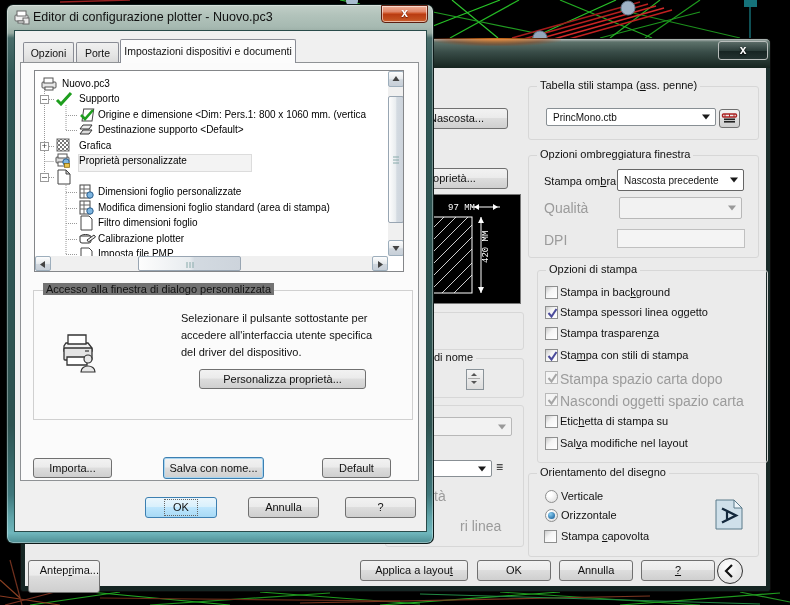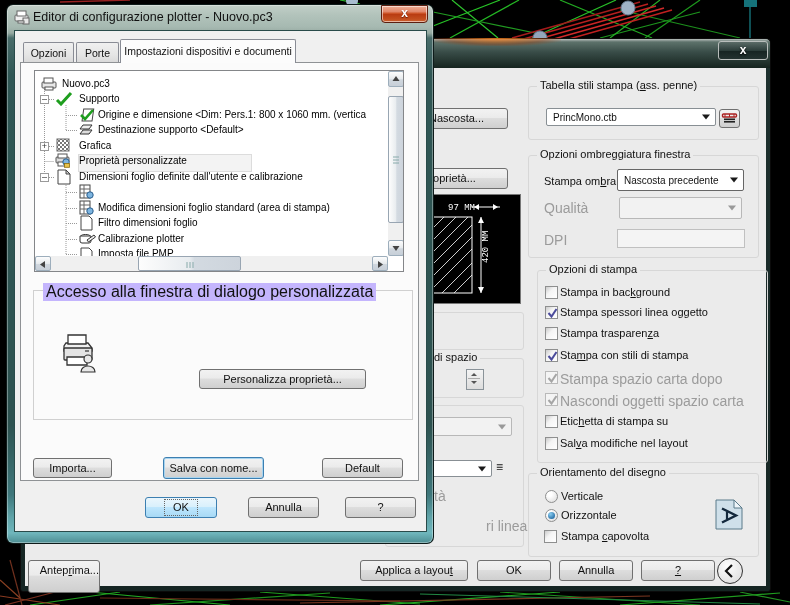--- a/index.html
+++ b/index.html
@@ -77,21 +77,21 @@
 .pm{position:absolute;width:9px;height:9px;box-sizing:border-box;border:1px solid #9a9a9a;
  background:#fff;color:#333;font-size:9px;line-height:7px;text-align:center;}
 
 .sb{position:absolute;background:#f0f0f0;}
 .sbtn{position:absolute;box-sizing:border-box;border:1px solid #9daebc;border-radius:2px;
  background:linear-gradient(180deg,#fdfdfd,#e6eaed 50%,#d0d7de 55%,#c7cfd8);}
 .sth{position:absolute;box-sizing:border-box;border:1px solid #98a5b2;border-radius:2px;
  background:linear-gradient(90deg,#fdfdfd,#e8ecef 50%,#d3dae1 55%,#cdd4dc);}
 
 .cgrp{position:absolute;border:1px solid #d0d0d0;border-radius:3px;}
-.cgrp>.lbl{position:absolute;top:-8px;left:10px;background:#c4b5fd;padding:0 3px;font-size:16px;color:#111;white-space:nowrap;}
+.cgrp>.lbl{position:absolute;top:-8px;left:10px;background:#737373;padding:0 3px;font-size:11px;color:#111;white-space:nowrap;}
 </style></head>
 <body>
 <svg id="bg" width="790" height="605">
   <defs>
     <pattern id="chk" width="4" height="4" patternUnits="userSpaceOnUse">
       <rect width="2" height="2" fill="#777"></rect>
         <rect x="2" y="2" width="2" height="2" fill="#777"></rect>
       <rect x="2" width="2" height="2" fill="#fff"></rect>
         <rect y="2" width="2" height="2" fill="#fff"></rect>
     </pattern>
@@ -169,40 +169,40 @@
           <line x1="14" y1="98" x2="44" y2="68"></line>
             <line x1="26" y1="98" x2="44" y2="80"></line>
         </g>
         <line x1="53" y1="22" x2="53" y2="98" stroke="#fff"></line>
         <path d="M53 22l-3 6h6z M53 98l-3 -6h6z" fill="#fff"></path>
         <text x="60" y="68" fill="#fff" font-size="9" font-family="Liberation Mono,monospace" transform="rotate(-90 60 68)">420 MM</text>
       </svg>
     </div>
     <div class="grp" style="left:360px;top:244px;width:137px;height:36px;"></div>
     <div class="grp" style="left:360px;top:290px;width:137px;height:38px;">
-        <span class="lbl" style="left:45px;">di spazio</span>
+        <span class="lbl" style="left:45px;">di nome</span>
       </div>
     <div class="abs" style="left:441px;top:301px;width:16px;height:19px;border:1px solid #8a9399;background:linear-gradient(180deg,#f4f4f4,#ddd);">
        <svg width="14" height="17">
           <path d="M7 3l3 3H4z" fill="#555"></path>
           <path d="M7 14l-3 -3h6z" fill="#555"></path>
           <line x1="1" y1="8.5" x2="13" y2="8.5" stroke="#aaa"></line>
         </svg>
     </div>
     <div class="grp" style="left:360px;top:337px;width:137px;height:140px;"></div>
     <div class="cmb dis" style="left:370px;top:349px;width:117px;height:19px;">
         <span class="ar"></span>
       </div>
     <div class="cmb" style="left:370px;top:392px;width:97px;height:17px;">
         <span class="tx">m</span>
         <span class="ar"></span>
       </div>
     <div class="ctext" style="left:471px;top:392px;font-size:12px;">≡</div>
     <div class="gtext" style="left:409px;top:420px;">tà</div>
-    <div class="gtext" style="left:425px;top:450px;margin-left:36px;">ri linea</div>
+    <div class="gtext" style="left:399px;top:450px;margin-left:36px;">ri linea</div>
 
     <div class="grp" style="left:503px;top:18px;width:229px;height:52px;">
         <span class="lbl">Tabella stili stampa (<u>a</u>ss. penne)</span>
       </div>
     <div class="cmb" style="left:521px;top:40px;width:170px;height:18px;">
         <span class="tx">PrincMono.ctb</span>
         <span class="ar"></span>
       </div>
     <div class="vbtn" style="left:694px;top:41px;width:21px;height:19px;">
       <svg width="19" height="17">
@@ -332,21 +332,21 @@
             <line x1="31" y1="183.5" x2="42" y2="183.5"></line>
           </g>
         </svg>
 
         <div class="trow" style="left:27px;top:7px;">Nuovo.pc3</div>
         <div class="trow" style="left:44px;top:22px;">Supporto</div>
         <div class="trow" style="left:63px;top:38px;">Origine e dimensione &lt;Dim: Pers.1:  800  x  1060 mm. (vertica</div>
         <div class="trow" style="left:63px;top:53px;">Destinazione supporto &lt;Default&gt;</div>
         <div class="trow" style="left:44px;top:69px;">Grafica</div>
         <div class="trow" style="left:44px;top:84px;width:172px;background:#f3f3f3;outline:1px solid #dcdcdc;">Proprietà personalizzate</div>
-        <div class="trow" style="left:44px;top:100px;">Dimensioni foglio definite dall'utente e calibrazione</div>
+        <div class="trow" style="left:63px;top:115px;">Dimensioni foglio personalizzate</div>
         <div class="trow" style="left:63px;top:131px;">Modifica dimensioni foglio standard (area di stampa)</div>
         <div class="trow" style="left:63px;top:146px;">Filtro dimensioni foglio</div>
         <div class="trow" style="left:63px;top:162px;">Calibrazione plotter</div>
         <div class="trow" style="left:63px;top:177px;">Imposta file PMP</div>
 
         <div class="pm" style="left:5px;top:24px;">–</div>
         <div class="pm" style="left:5px;top:71px;">+</div>
         <div class="pm" style="left:5px;top:102px;">–</div>
 
         <svg class="abs" style="left:6px;top:6px;" width="16" height="14">
@@ -442,24 +442,25 @@
       </div>
       <svg class="abs" style="left:37px;top:268px;" width="44" height="44" id="bigprinter">
         <path d="M8 12h22l4 5v3H6v-5z" fill="#f0f0f0" stroke="#333" stroke-width="1.3"></path>
         <rect x="6" y="17" width="28" height="12" rx="1" fill="#e4e4e4" stroke="#333" stroke-width="1.3"></rect>
         <path d="M10 4h18v9H10z" fill="#fff" stroke="#333" stroke-width="1.3"></path>
         <path d="M9 26h20v8H9z" fill="#fff" stroke="#333" stroke-width="1.3"></path>
         <rect x="27" y="19" width="4" height="2" fill="#777"></rect>
         <circle cx="30" cy="28" r="4" fill="#e8e8e8" stroke="#333" stroke-width="1.2"></circle>
         <path d="M23 41c0-8 14-8 14 0z" fill="#e8e8e8" stroke="#333" stroke-width="1.2"></path>
       </svg>
+      <div class="ctext" style="left:160px;top:247px;line-height:17px;">Selezionare il pulsante sottostante per<br>accedere all'interfaccia utente specifica<br>del driver del dispositivo.</div>
       <div class="vbtn" style="left:178px;top:306px;width:167px;height:20px;line-height:18px;">Personalizza proprietà...</div>
 
       <div class="vbtn" style="left:12px;top:395px;width:79px;height:20px;line-height:18px;">Importa...</div>
       <div class="vbtn" style="left:142px;top:394px;width:101px;height:22px;line-height:20px;border-color:#3c7fb1;box-shadow:0 0 0 1px #a8d4ef inset;">Salva con nome...</div>
-      <div class="vbtn" style="left:301px;top:395px;width:81px;height:20px;line-height:18px;">Default</div>
+      <div class="vbtn" style="left:301px;top:395px;width:69px;height:20px;line-height:18px;">Default</div>
     </div>
 
     <div class="vbtn" style="left:130px;top:466px;width:72px;height:21px;line-height:19px;border-color:#3c7fb1;background:linear-gradient(180deg,#eaf6fd,#d9f0fc 45%,#bee6fd 50%,#a7d9f5);"><span style="display:inline-block;padding:0 8px;outline:1px dotted #666;line-height:15px;margin-top:2px;">OK</span></div>
     <div class="vbtn" style="left:233px;top:466px;width:71px;height:21px;line-height:19px;">Annulla</div>
     <div class="vbtn" style="left:330px;top:466px;width:71px;height:21px;line-height:19px;">?</div>
   </div>
 </div>
 
 </body></html>

